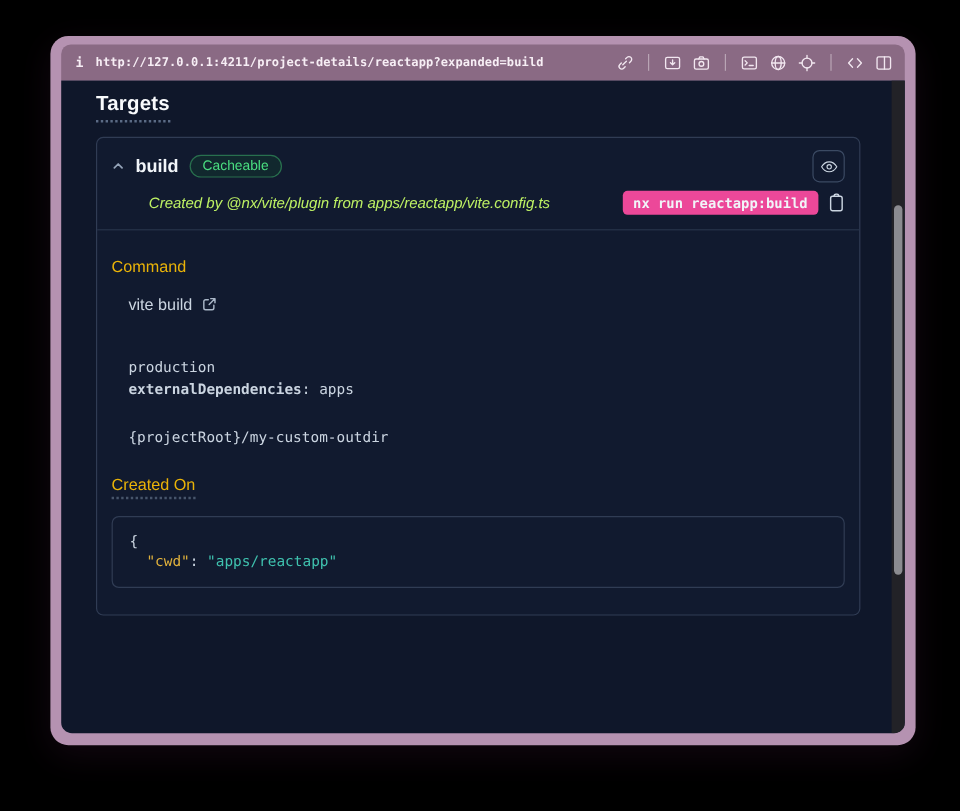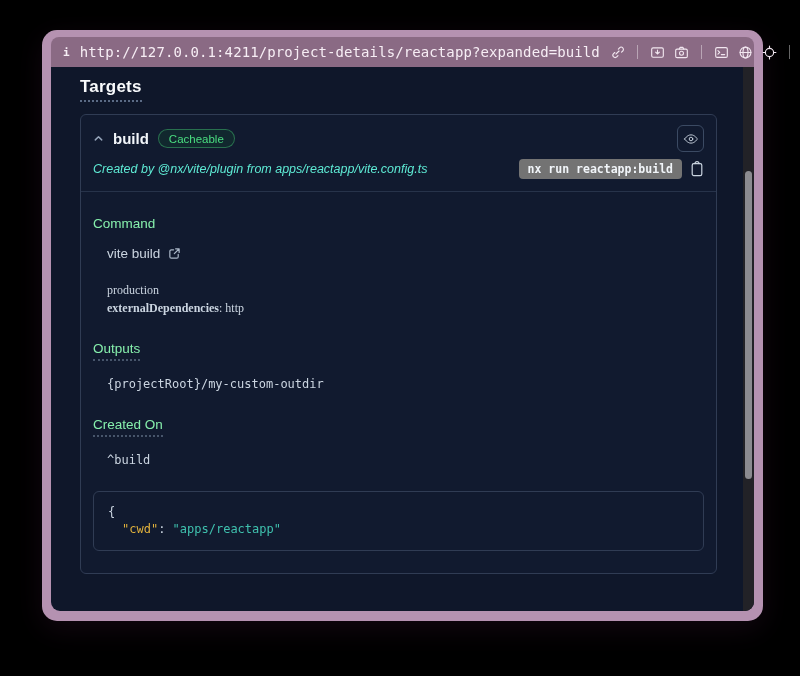--- a/index.html
+++ b/index.html
@@ -37,22 +37,22 @@
   }
   .info-glyph {
     color: #f7eef5;
     font-family: "DejaVu Sans Mono", monospace;
     font-weight: 700;
     font-size: 11px;
   }
   .url-text {
     color: #f7eef5;
     font-family: "DejaVu Sans Mono", monospace;
-    font-size: 14px;
-    font-weight: 400;
+    font-size: 10px;
+    font-weight: 700;
     letter-spacing: 0.1px;
     white-space: nowrap;
   }
   .toolbar-right {
     margin-left: auto;
     display: flex;
     align-items: center;
     gap: 9px;
   }
   .tb-icon { display: flex; cursor: pointer; }
@@ -147,69 +147,70 @@
   }
   .card-subheader {
     display: flex;
     align-items: center;
     gap: 8px;
     padding: 3px 12px 12px 12px;
     border-bottom: 1px solid #27334a;
   }
   .created-by {
     font-style: italic;
-    color: #5eead4;
+    color: #bef264;
     font-size: 12.5px;
+    margin-left: 31px;
   }
   .chip-wrap { margin-left: auto; display: flex; align-items: center; gap: 8px; }
   .cmd-chip {
-    background: #737373;
+    background: #ec4899;
     color: #f1f5f9;
     font-family: "DejaVu Sans Mono", monospace;
     font-size: 11.5px;
     font-weight: 700;
     padding: 3px 9px;
     border-radius: 4px;
     white-space: nowrap;
   }
   .copy-btn { display: flex; cursor: pointer; background: none; border: none; }
   .copy-btn svg {
     width: 14px; height: 16px; display: block;
     stroke: #cbd5e1; fill: none; stroke-width: 1.2;
     stroke-linecap: round; stroke-linejoin: round;
   }
 
   .card-body { padding: 22px 12px 22px 12px; }
   .section-label {
     display: inline-block;
-    color: #86efac;
+    color: #eab308;
     font-size: 13.5px;
   }
   .section-label.dotted {
     border-bottom: 2px dotted #47556b;
     padding-bottom: 3px;
   }
   .mono {
     font-family: "DejaVu Sans Mono", monospace;
     font-size: 12px;
     color: #cbd5e1;
   }
   .section-value { margin: 14px 0 22px 14px; line-height: 18px; }
   .command-value {
-    margin: 14px 0 20px 14px;
+    margin: 14px 0 36px 14px;
     display: flex; align-items: center; gap: 8px;
     color: #cbd5e1; font-size: 13.5px;
   }
   .ext-link { display: flex; cursor: pointer; }
   .ext-link svg {
     width: 13px; height: 13px; display: block;
     stroke: #aab7c8; fill: none; stroke-width: 1.3;
     stroke-linecap: round; stroke-linejoin: round;
   }
-  .input-line { line-height: 18px; font-family: Liberation Serif, serif; }
+  .input-line { line-height: 18px; }
   .key-bold { font-weight: 700; margin-top: 47px; }
 
   .code-box {
     border: 1px solid #303c54;
     border-radius: 6px;
     margin: 14px 0 0 0;
     padding: 12px 14px;
     font-family: "DejaVu Sans Mono", monospace;
     font-size: 12px;
     line-height: 17px;
@@ -336,35 +337,29 @@
             <span class="ext-link">
               <svg viewBox="0 0 14 14">
                   <path d="M6 3H3.6A1.6 1.6 0 002 4.6v5.8A1.6 1.6 0 003.6 12h5.8A1.6 1.6 0 0011 10.4V8"></path>
                   <path d="M8.2 2H12v3.8M11.8 2.2L6.8 7.2"></path>
                 </svg>
             </span>
           </div>
 
           <div class="section-value mono">
             <div class="input-line">production</div>
-            <div class="input-line"><span class="key-bold">externalDependencies</span><span>: http</span></div>
-          </div>
-
-          <div>
-            <span class="section-label dotted">Outputs</span>
-          </div>
+            <div class="input-line"><span class="key-bold">externalDependencies</span><span>: apps</span></div>
+          </div>
+
           <div class="section-value mono">
             <div>{projectRoot}/my-custom-outdir</div>
           </div>
 
           <div>
             <span class="section-label dotted">Created On</span>
-          </div>
-          <div class="section-value mono">
-            <div>^build</div>
           </div>
 
           <div class="code-box">
             <div>{</div>
             <div class="code-indent"><span class="json-key">"cwd"</span><span>: </span><span class="json-string">"apps/reactapp"</span></div>
 
           </div>
 
         </div>
       </div>

